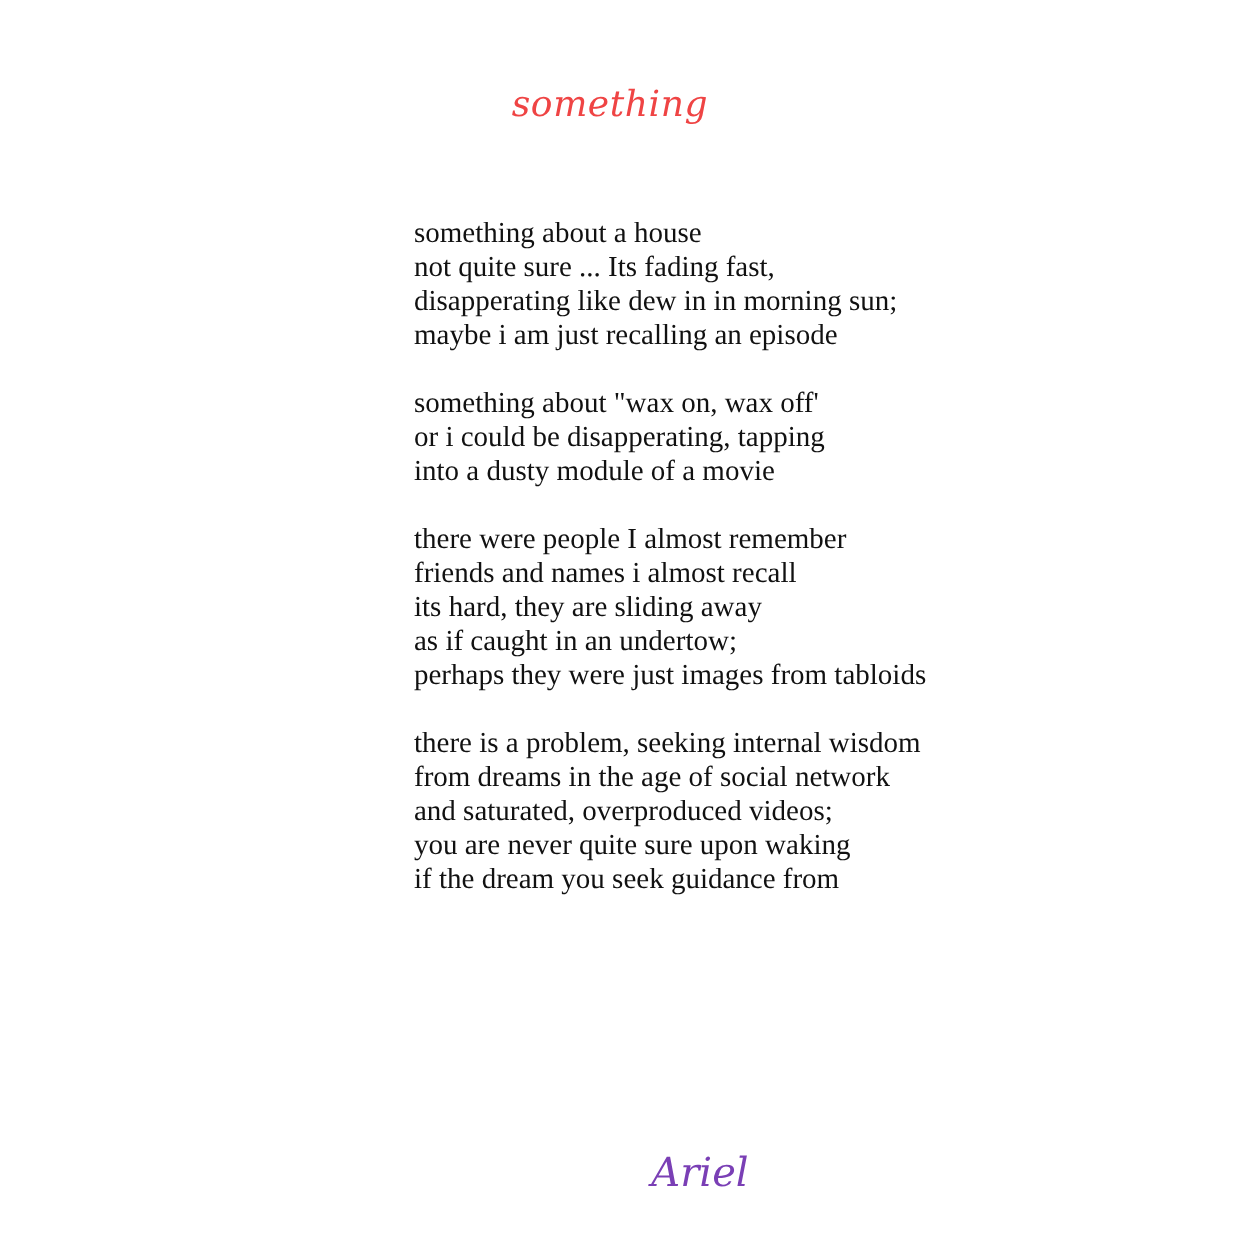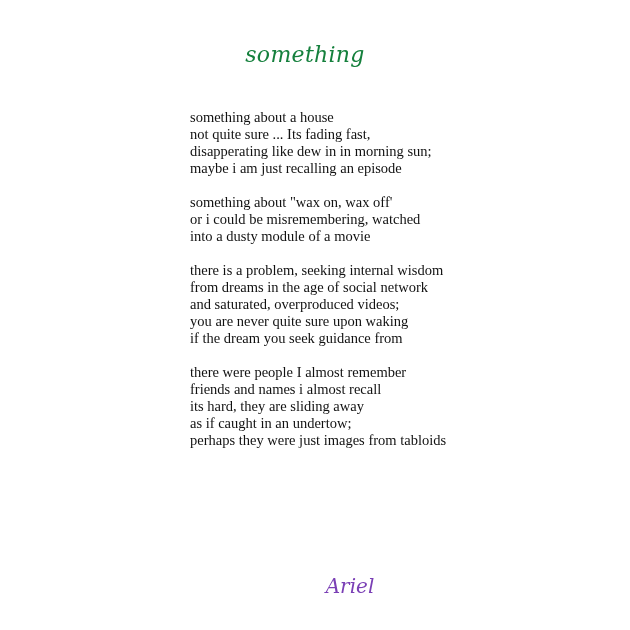--- a/index.html
+++ b/index.html
@@ -1,23 +1,23 @@
 <!DOCTYPE html>
 <html><head>
 <meta charset="utf-8">
 <style>
   html, body { margin:0; padding:0; background:#ffffff; }
   body { width:630px; height:630px; position:relative; overflow:hidden; }
   .title {
     position:absolute; left:0; top:42px; width:610px; text-align:center;
-    font-family:"DejaVu Serif", serif; font-style:italic; font-size:22px;
-    color:#15803d; letter-spacing:0.3px;
+    font-family:"DejaVu Serif", serif; font-style:italic; font-size:18px;
+    color:#ef4444; letter-spacing:0.3px;
   }
   .poem {
-    position:absolute; left:190px; top:109px;
+    position:absolute; left:207px; top:109px;
     font-family:"Liberation Serif", serif; font-size:14.5px; line-height:17px;
     color:#111111;
   }
   .stanza { margin:0 0 17px 0; }
   .line { display:block; white-space:pre; }
   .author {
     position:absolute; left:0; top:574px; width:700px; text-align:center;
     font-family:"DejaVu Serif", serif; font-style:italic; font-size:20px;
     color:#7a3fb5;
   }
@@ -29,32 +29,32 @@
 
 <div class="poem">
   <div class="stanza">
     <span class="line">something about a house</span>
     <span class="line">not quite sure ... Its fading fast,</span>
     <span class="line">disapperating like dew in in morning sun;</span>
     <span class="line">maybe i am just recalling an episode</span>
   </div>
   <div class="stanza">
     <span class="line">something about "wax on, wax off'</span>
-    <span class="line">or i could be misremembering, watched</span>
+    <span class="line">or i could be disapperating, tapping</span>
     <span class="line">into a dusty module of a movie</span>
+  </div>
+  <div class="stanza">
+    <span class="line">there were people I almost remember</span>
+    <span class="line">friends and names i almost recall</span>
+    <span class="line">its hard, they are sliding away</span>
+    <span class="line">as if caught in an undertow;</span>
+    <span class="line">perhaps they were just images from tabloids</span>
   </div>
   <div class="stanza">
     <span class="line">there is a problem, seeking internal wisdom</span>
     <span class="line">from dreams in the age of social network</span>
     <span class="line">and saturated, overproduced videos;</span>
     <span class="line">you are never quite sure upon waking</span>
     <span class="line">if the dream you seek guidance from</span>
   </div>
-  <div class="stanza">
-    <span class="line">there were people I almost remember</span>
-    <span class="line">friends and names i almost recall</span>
-    <span class="line">its hard, they are sliding away</span>
-    <span class="line">as if caught in an undertow;</span>
-    <span class="line">perhaps they were just images from tabloids</span>
-  </div>
 </div>
 
 <div class="author">Ariel</div>
 
 </body></html>

